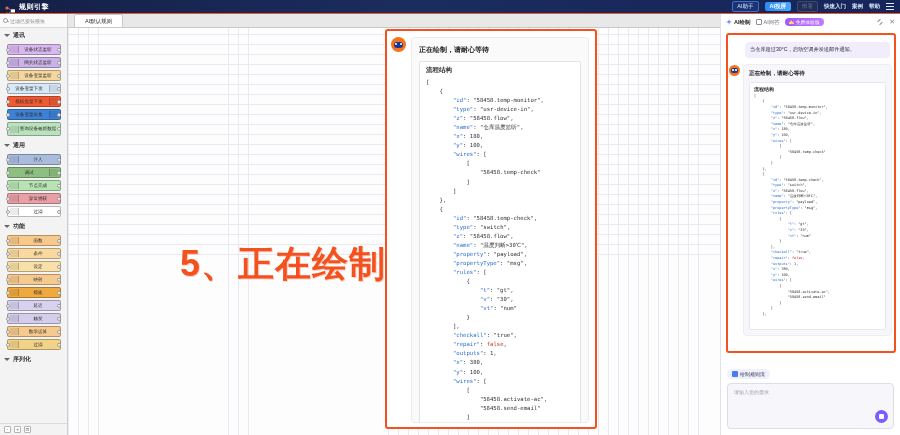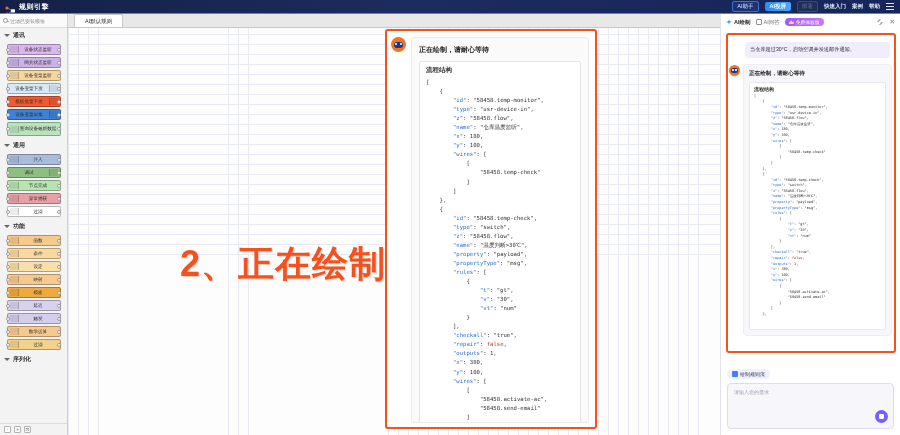--- a/index.html
+++ b/index.html
@@ -363,21 +363,21 @@
       <span class="sqbtn">+</span>
       <span class="sqbtn">⊡</span>
     </div>
   </div>
 
   <div class="tabstrip">
     <div class="tab">AI默认规则</div>
   </div>
 
   <div class="canvas">
-    <div class="overlay-text">2、正在绘制</div>
+    <div class="overlay-text">5、正在绘制</div>
   </div>
 
   <div class="answer-card">
     <div class="ac-inner">
       <div class="bot-avatar">
           <span class="face"></span>
         </div>
       <div class="ac-panel">
         <div class="ac-title">正在绘制，请耐心等待</div>
         <div class="code-box">

